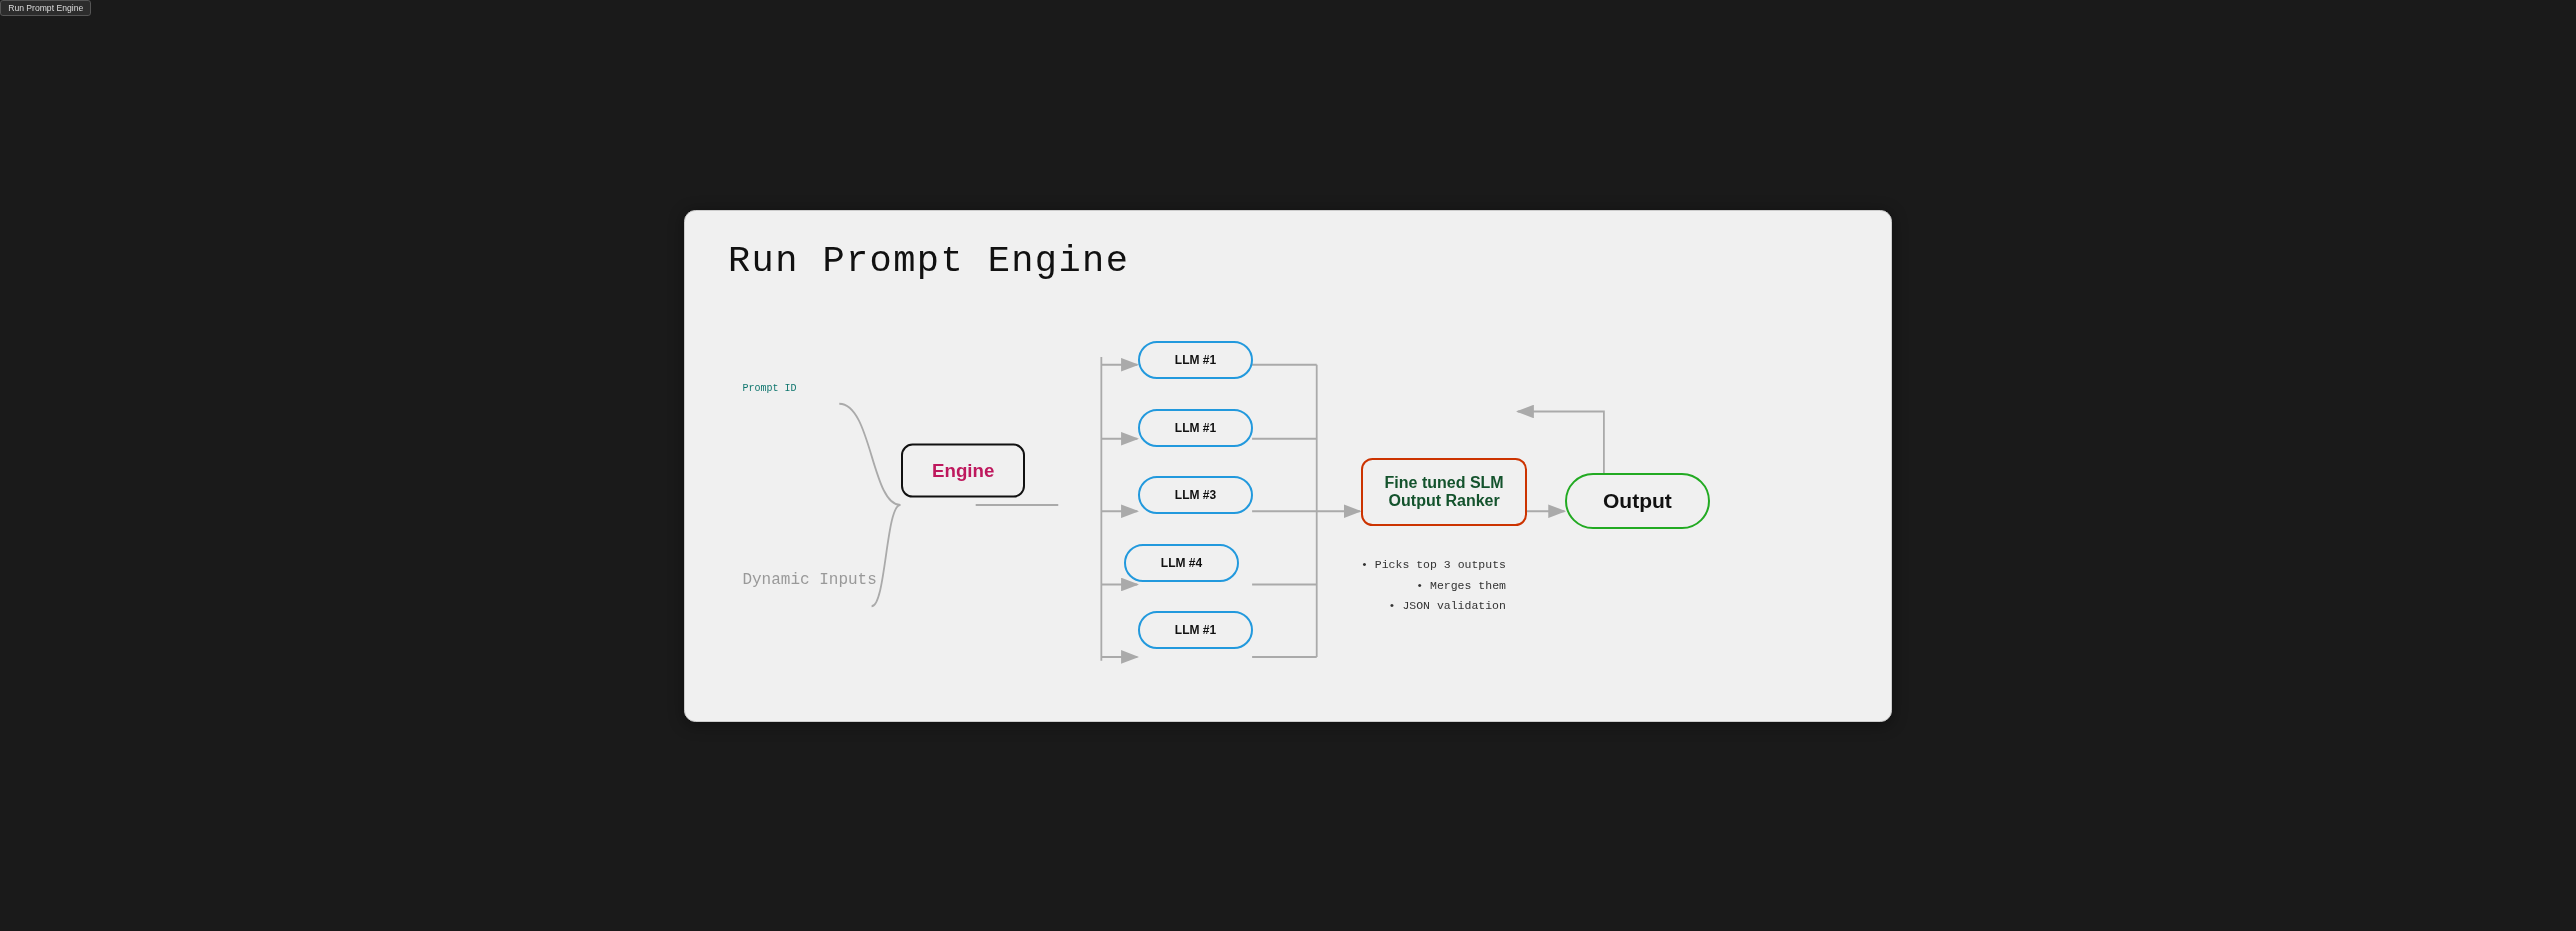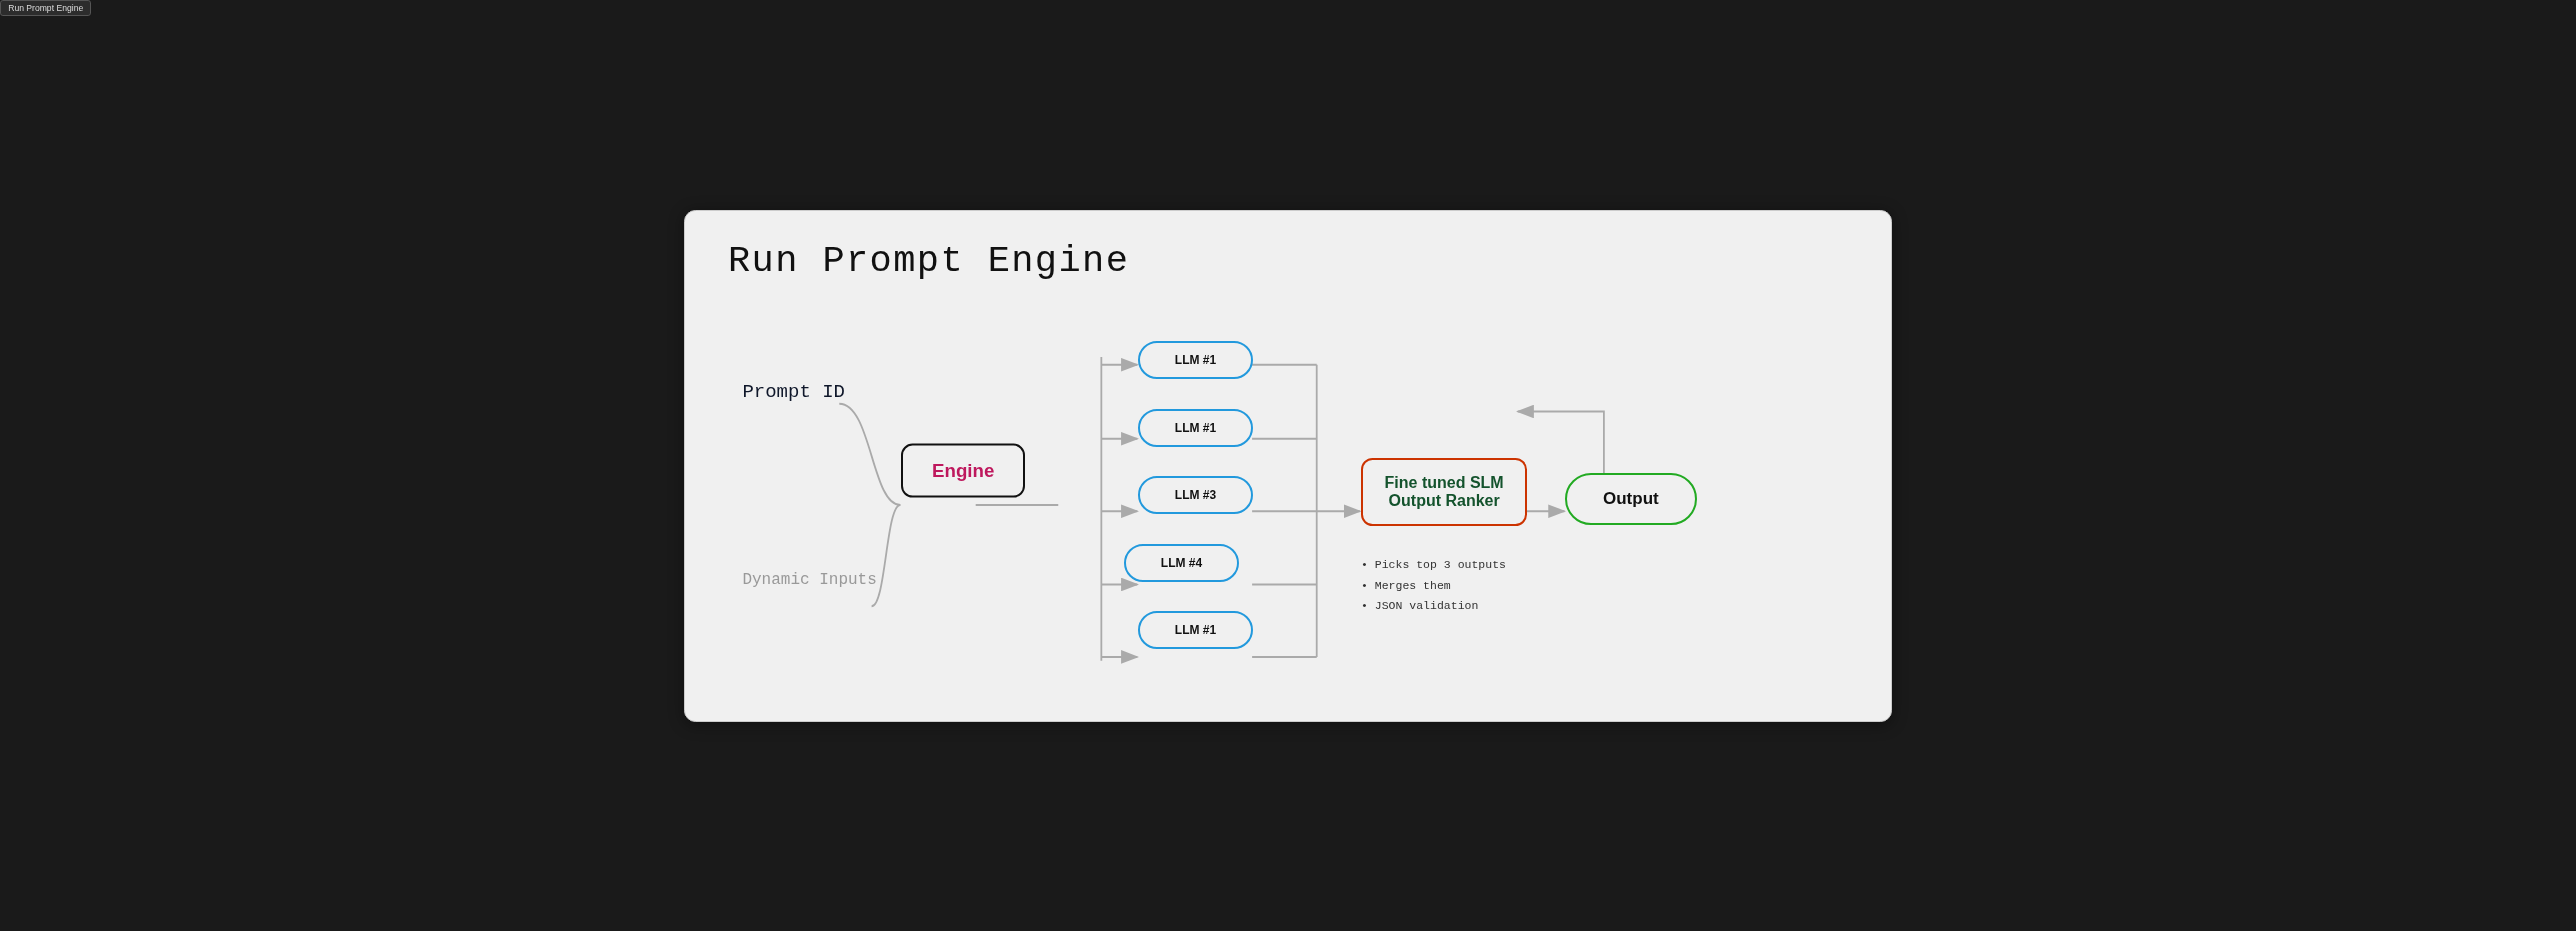--- a/index.html
+++ b/index.html
@@ -83,28 +83,29 @@
       text-align: center;
       min-width: 144px;
     }
 
     .slm-notes {
       margin-top: 14.4px;
       font-family: 'Courier New', monospace;
       font-size: 11.5px;
       color: #333;
       line-height: 1.8;
+      text-align: right;
     }
 
     
     .output-box {
       border: 2.2px solid #22aa22;
       border-radius: 36px;
       padding: 14.4px 36px;
-      font-size: 17px;
+      font-size: 21px;
       font-weight: 600;
       color: #111;
       background: #f0f0f0;
       text-align: center;
     }
 
     
     .update-box {
       border: 2.2px solid #ddaa00;
       border-radius: 11.5px;
@@ -182,21 +183,21 @@
 
       <line x1="820" y1="248" x2="880" y2="248" class="arrow-line" marker-end="url(#arrowhead)"></line>
 
       <line x1="1075" y1="248" x2="1165" y2="248" class="arrow-line" marker-end="url(#arrowhead)"></line>
 
       <path d="M 1220 220 L 1220 120 L 1100 120" class="arrow-line" marker-end="url(#arrowhead)"></path>
 
     </svg>
 
     <div style="position:absolute; top:63px; left:14.4px;">
-      <span style="font-family:'Courier New',monospace; font-size:19px; color:#0f172a;">Prompt ID</span>
+      <span style="font-family:'Courier New',monospace; font-size:10px; color:#0f766e;">Prompt ID</span>
     </div>
 
     <div style="position:absolute; top:253px; left:14.4px;">
       <span style="font-family:'Courier New',monospace; font-size:16px; color:#999;">Dynamic Inputs</span>
     </div>
 
     <div style="position:absolute; top:153px; left:173px; transform:translateY(-50%);" class="engine-box">Engine</div>
 
     <div style="position:absolute; top:23px; left:410px;" class="llm-box">LLM #1</div>
     <div style="position:absolute; top:91px; left:410px;" class="llm-box">LLM #1</div>

